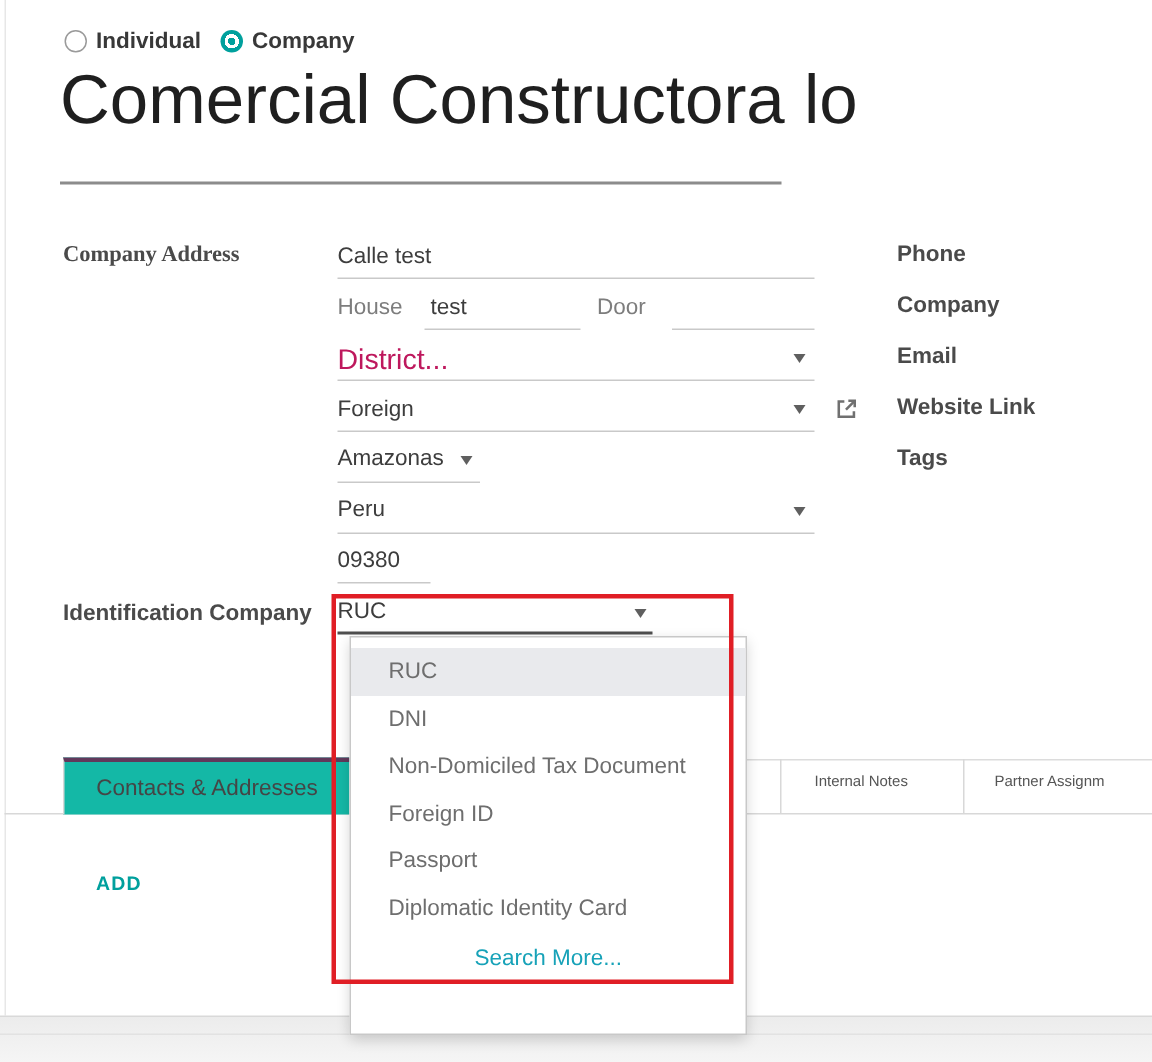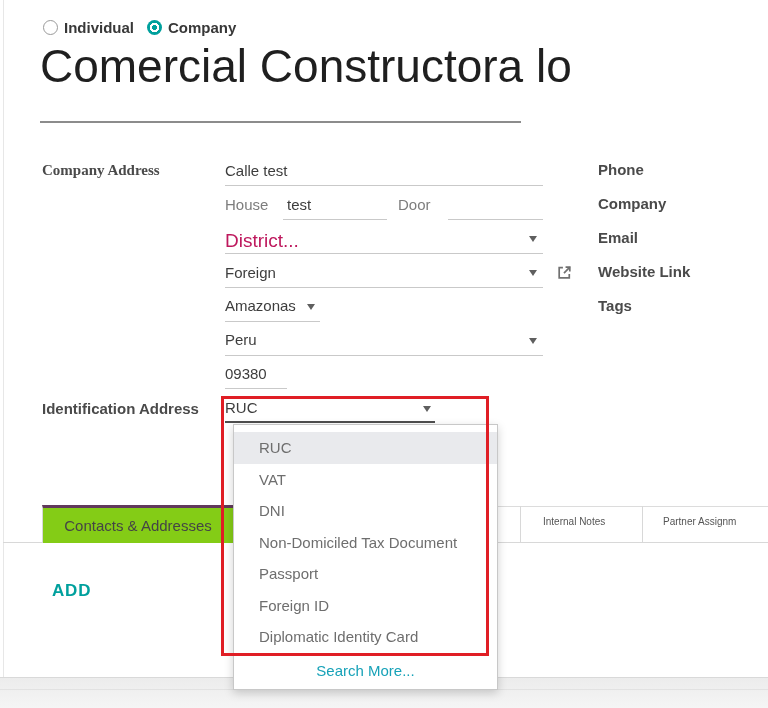--- a/index.html
+++ b/index.html
@@ -28,29 +28,29 @@
   .fplaceholder{font-size:19px;color:#be185d;white-space:nowrap;text-align:right;}
   .uline{height:1px;background:#c9c9c9;}
   .uline-dark{height:2px;background:#4f4f4f;}
 
   .caret{width:0;height:0;border-left:4.5px solid transparent;border-right:4.5px solid transparent;border-top:6px solid #5f5f5f;}
 
   
   .tabbar-line{left:3px;top:542px;width:765px;height:1px;background:#d8d8d8;}
   .tabbar-topline{left:225px;top:506px;width:543px;height:1px;background:#dcdcdc;}
   .tab-active{
-    left:42px;top:505px;width:191px;height:38px;background:#84cc16;box-sizing:border-box;
+    left:42px;top:505px;width:191px;height:38px;background:#14b8a6;box-sizing:border-box;
     border-top:3px solid #61395b;border-left:1px solid #d8d8d8;
     display:flex;align-items:center;justify-content:center;
     font-size:15px;color:#454545;white-space:nowrap;z-index:5;
   }
   .tab{font-size:10px;color:#555;white-space:nowrap;}
   .tab-sep{width:1px;height:36px;background:#d8d8d8;top:506px;}
 
-  .add-link{left:52px;top:581px;font-size:17px;font-weight:bold;letter-spacing:0.8px;color:#00a09d;cursor:pointer;}
+  .add-link{left:64px;top:581px;font-size:13px;font-weight:bold;letter-spacing:0.8px;color:#00a09d;cursor:pointer;}
 
   
   .dd-panel{
     left:233px;top:424px;width:265px;height:266px;background:#fff;box-sizing:border-box;
     border:1px solid #c8c8c8;box-shadow:0 3px 9px rgba(0,0,0,.18);
     z-index:40;padding-top:7px;
   }
   .dd-item{height:31.5px;line-height:31.5px;padding-left:25px;font-size:15px;color:#6e6e6e;white-space:nowrap;cursor:pointer;}
   .dd-item.active{background:#e9eaed;}
   .dd-more{height:30px;line-height:30px;text-align:center;font-size:15px;color:#17a2b8;cursor:pointer;margin-top:3px;}
@@ -71,21 +71,21 @@
 
 <span class="abs radio unchecked" style="left:43px;top:20px;"></span>
 <span class="abs radio-label" style="left:64px;top:19px;">Individual</span>
 <span class="abs radio checked" style="left:147px;top:20px;"></span>
 <span class="abs radio-label" style="left:168px;top:19px;">Company</span>
 
 <div class="abs title">Comercial Constructora lo</div>
 <div class="abs title-underline"></div>
 
 <div class="abs flabel" style="left:42px;top:162px;font-family:Liberation Serif, serif;">Company Address</div>
-<div class="abs flabel" style="left:42px;top:400px;">Identification Address</div>
+<div class="abs flabel" style="left:42px;top:400px;">Identification Company</div>
 
 <div class="abs fval" style="left:225px;top:162px;">Calle test</div>
 <div class="abs uline" style="left:225px;top:185px;width:318px;"></div>
 
 <div class="abs fsub" style="left:225px;top:196px;text-align:center;">House</div>
 <div class="abs fval" style="left:287px;top:196px;">test</div>
 <div class="abs uline" style="left:283px;top:219px;width:104px;"></div>
 <div class="abs fsub" style="left:398px;top:196px;">Door</div>
 <div class="abs uline" style="left:448px;top:219px;width:95px;"></div>
 
@@ -133,22 +133,21 @@
 <div class="abs tab" style="left:543px;top:516px;">Internal Notes</div>
 <div class="abs tab" style="left:663px;top:516px;">Partner Assignm</div>
 
 <div class="abs add-link">ADD</div>
 
 <div class="abs bottom-strip"></div>
 <div class="abs bottom-line"></div>
 
 <div class="abs dd-panel">
   <div class="dd-item active">RUC</div>
-  <div class="dd-item">VAT</div>
   <div class="dd-item">DNI</div>
   <div class="dd-item">Non-Domiciled Tax Document</div>
+  <div class="dd-item">Foreign ID</div>
   <div class="dd-item">Passport</div>
-  <div class="dd-item">Foreign ID</div>
   <div class="dd-item">Diplomatic Identity Card</div>
   <div class="dd-more">Search More...</div>
 </div>
 
 <div class="abs red-rect"></div>
 
 </body></html>

